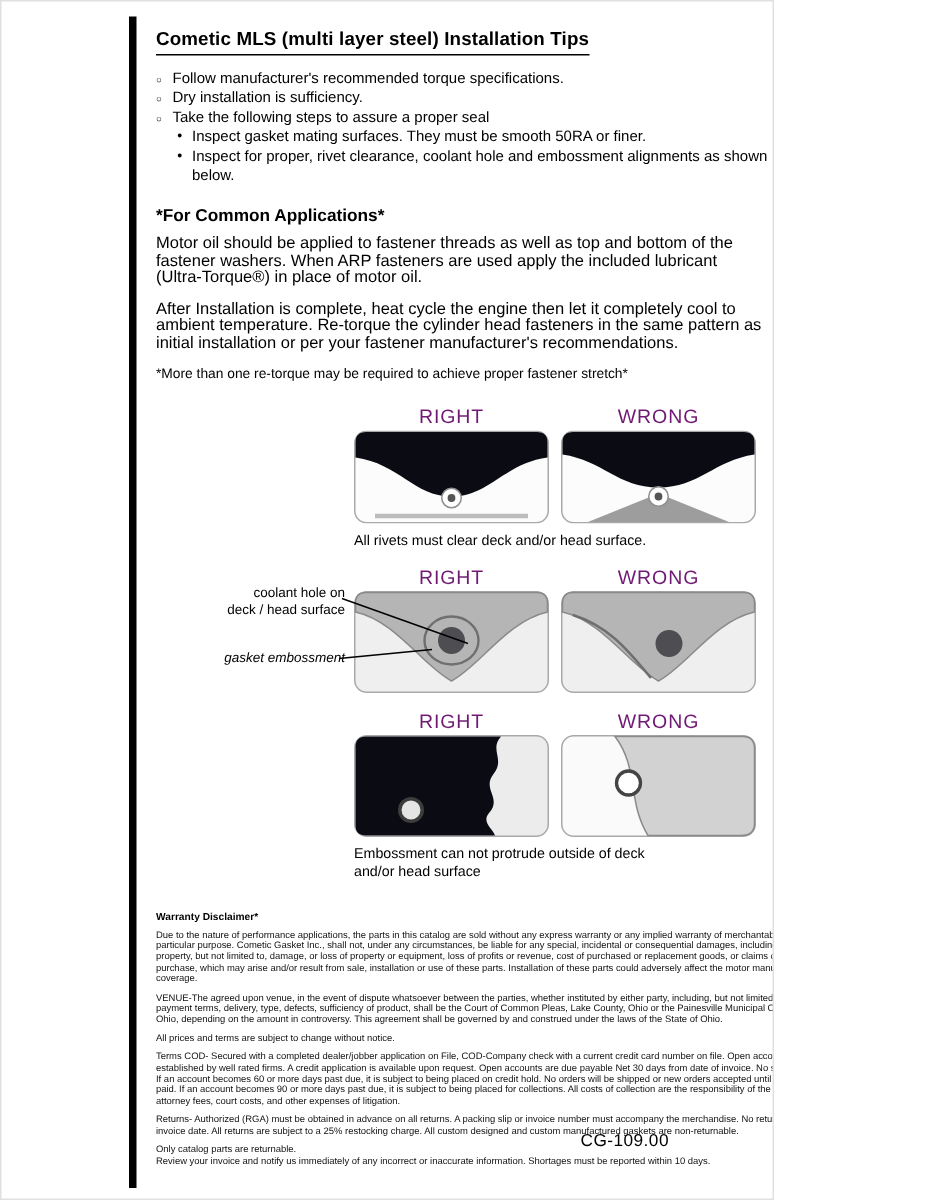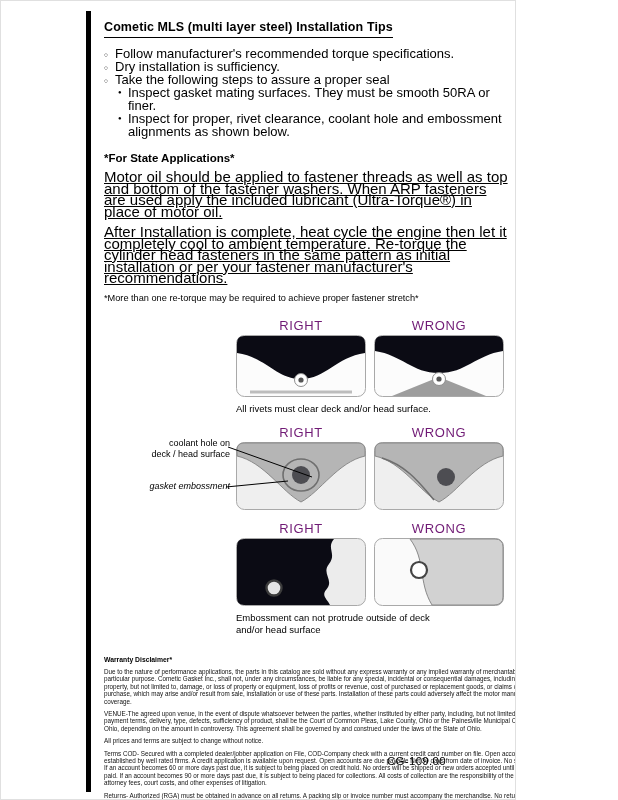--- a/index.html
+++ b/index.html
@@ -9,29 +9,29 @@
     font-family:"Liberation Sans", sans-serif; color:#000; overflow:hidden;
     border:1px solid #e0e0e0;
   }
   .vrule { position:absolute; left:85px; top:10px; width:5px; height:781px; background:#000; }
   .content { position:absolute; left:103px; top:16px; width:410px; }
 
   .title {
     display:inline-block; font-size:12.5px; font-weight:bold;
     border-bottom:1.5px solid #000; padding-bottom:3px; margin-bottom:9px; letter-spacing:.1px;
   }
-  .tips { list-style:none; font-size:13px; }
+  .tips { list-style:none; font-size:10px; }
   .tips > li { position:relative; padding-left:11px; line-height:13px; }
   .tips > li::before { content:"○"; position:absolute; left:0; top:0.5px; font-size:6.5px; line-height:13px; }
   .subtips { list-style:none; margin-left:14px; }
   .subtips > li { position:relative; padding-left:10px; line-height:13px; }
   .subtips > li::before { content:"●"; position:absolute; left:0; top:0; font-size:6px; line-height:13px; }
 
   .diesel-heading { font-size:11.5px; font-weight:bold; margin:14px 0 7px; }
-  .para { font-size:15px; line-height:11.5px; margin-bottom:9px; width:404px;text-decoration:underline; }
+  .para { font-size:11px; line-height:11.5px; margin-bottom:9px; width:404px; }
   .note { font-size:9.2px; line-height:11.5px; margin:3px 0 14px; }
 
   .diagram-row { position:relative; margin-left:132px; width:268px; margin-bottom:11px; }
   .dlabels { display:flex; gap:8px; }
   .dlabels span { width:130px; text-align:center; font-size:13px; letter-spacing:.6px; color:#701a75; }
   .dimages { display:flex; gap:8px; margin-top:2px; }
   .dimages svg { display:block; }
   .dcaption { font-size:9.5px; margin-top:6px; color:#000; }
   .dcaption.narrow { width:220px; line-height:12px; }
 
@@ -64,21 +64,21 @@
       <li>Take the following steps to assure a proper seal</li>
       <li style="padding-left:0;">
         <ul class="subtips">
           <li>Inspect gasket mating surfaces.  They must be smooth 50RA or finer.</li>
           <li>Inspect for proper, rivet clearance, coolant hole and embossment alignments as shown below.</li>
         </ul>
       </li>
     </ul>
     <style>.tips > li:nth-child(4)::before{content:"";}</style>
 
-    <div class="diesel-heading">*For State Applications*</div>
+    <div class="diesel-heading">*For Common Applications*</div>
     <p class="para">Motor oil should be applied to fastener threads as well as top and bottom of the fastener washers. When ARP fasteners are used apply the included lubricant (Ultra-Torque®) in place of motor oil.</p>
     <p class="para">After Installation is complete, heat cycle the engine then let it completely cool to ambient temperature. Re-torque the cylinder head fasteners in the same pattern as initial installation or per your fastener manufacturer's recommendations.</p>
     <p class="note">*More than one re-torque may be required to achieve proper fastener stretch*</p>
 
     
     <div class="diagram-row">
       <div class="dlabels">
         <span>RIGHT</span>
         <span>WRONG</span>
       </div>

